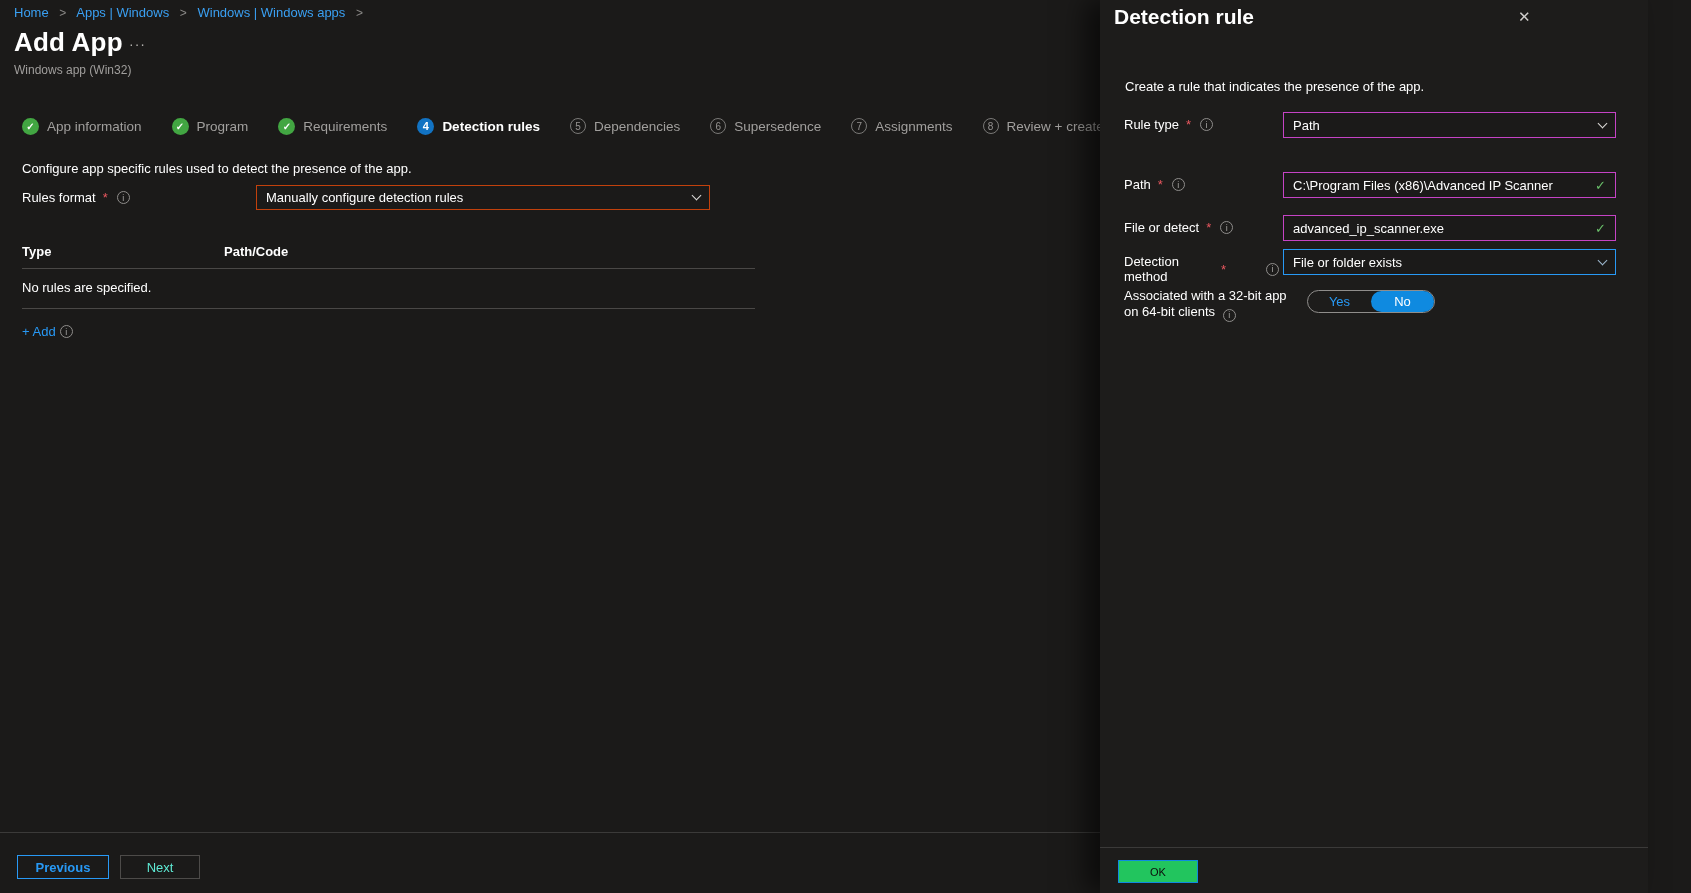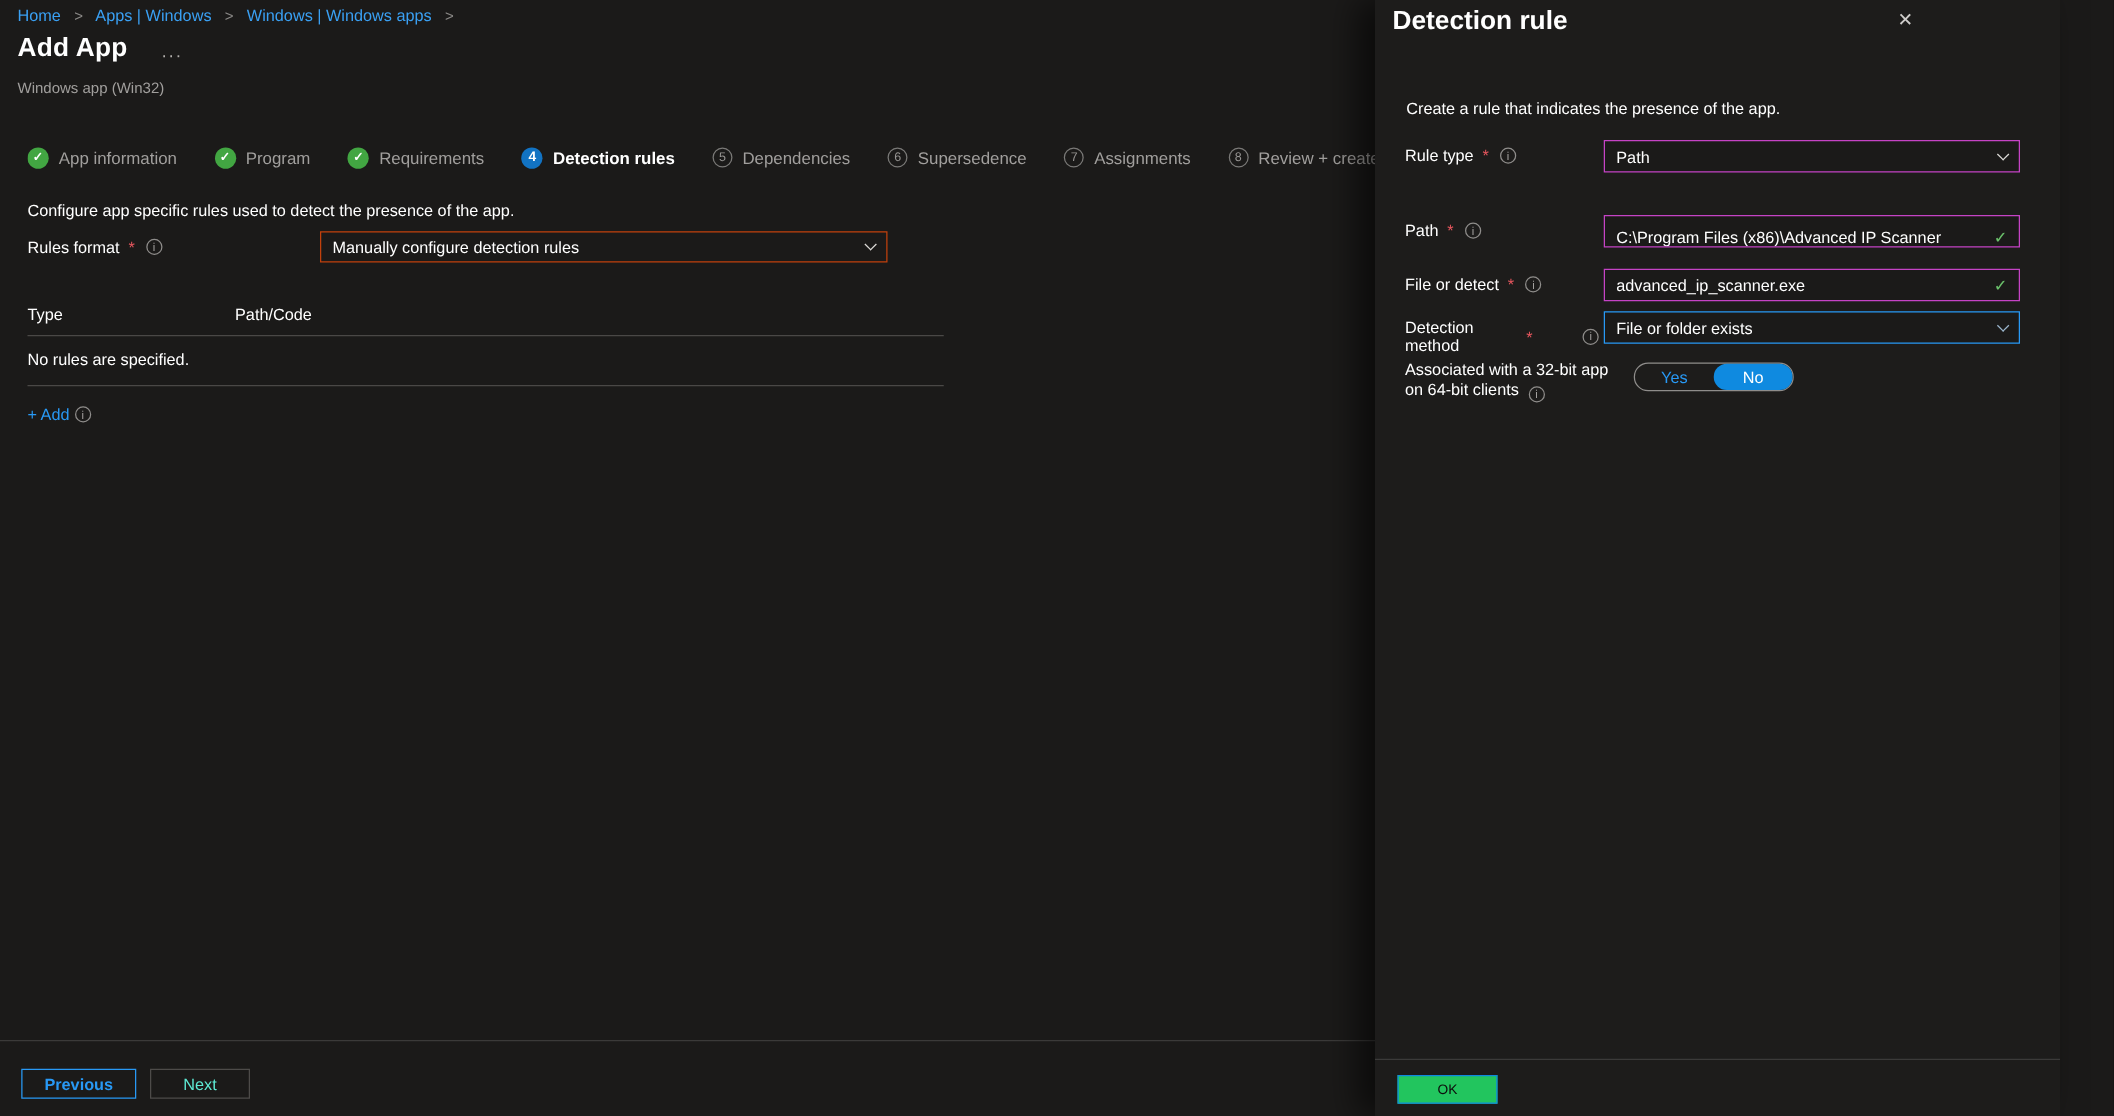--- a/index.html
+++ b/index.html
@@ -5,21 +5,21 @@
   * { box-sizing: border-box; }
   html,body { margin:0; padding:0; background:#141312; }
   body { font-family:"Liberation Sans", sans-serif; color:#ffffff; }
   .app { position:relative; width:1691px; height:893px; background:#1b1a19; overflow:hidden; }
 
   
   .breadcrumb { position:absolute; top:5px; left:14px; font-size:13px; white-space:nowrap; }
   .breadcrumb a { color:#3aa0f3; text-decoration:none; cursor:pointer; }
   .breadcrumb .sep { color:#8a8886; margin:0 7px; font-size:12px; }
 
-  .page-title { position:absolute; top:27px; left:14px; font-size:21px; font-weight:700; margin:0; letter-spacing:.2px; }
+  .page-title { position:absolute; top:27px; left:14px; font-size:26px; font-weight:700; margin:0; letter-spacing:.2px; }
   .more-btn { position:absolute; top:36px; left:129px; color:#b3b0ad; font-size:14px; letter-spacing:1px; cursor:pointer; }
   .page-subtitle { position:absolute; top:63px; left:14px; font-size:12px; color:#a19f9d; }
 
   .steps { position:absolute; top:112px; left:22px; width:1090px; display:flex; gap:30px; align-items:center; white-space:nowrap; overflow:hidden; height:28px; }
   .step { display:flex; align-items:center; gap:8px; font-size:13.5px; color:#a19f9d; cursor:pointer; }
   .badge { width:17px; height:17px; border-radius:50%; display:flex; align-items:center; justify-content:center; font-size:10px; flex:0 0 auto; }
   .step.complete .badge { background:#42a642; color:#fff; font-weight:700; }
   .step.active { color:#ffffff; font-weight:700; }
   .step.active .badge { background:#1273c3; color:#fff; font-size:11px; }
   .step.pending .badge { width:16px; height:16px; border:1px solid #7a7977; color:#969492; font-size:10px; }
@@ -32,21 +32,21 @@
   .req { color:#e9575f; margin-left:2px; }
   .info-icon { display:inline-flex; width:13px; height:13px; border:1px solid #8f8d8b; border-radius:50%; color:#a5a3a1; font-size:9px; align-items:center; justify-content:center; margin-left:4px; flex:0 0 auto; }
 
   .rules-format-label { top:190px; left:22px; }
   .dropdown, .textfield { display:flex; align-items:center; padding:0 9px; font-size:13px; background:#1b1a19; cursor:pointer; }
   .rules-format-dd { position:absolute; left:256px; top:185px; width:454px; height:25px; border:1px solid #c2410c; }
   .chevron { width:7px; height:7px; border-right:1.5px solid #dddbd8; border-bottom:1.5px solid #dddbd8; transform:rotate(45deg); margin-left:auto; margin-top:-4px; flex:0 0 auto; }
   .chevron.blue { border-color:#9db8cf; }
 
   .rules-table { position:absolute; left:22px; top:244px; width:733px; font-size:13px; }
-  .thead { display:flex; font-weight:400; padding-bottom:9px; border-bottom:1px solid #4a4846; }
+  .thead { display:flex; font-weight:700; padding-bottom:9px; border-bottom:1px solid #4a4846;gap:36px; }
   .thead .col1 { width:166px; }
   .trow { padding:11px 0 13px; border-bottom:1px solid #4a4846; }
 
   .add-row { position:absolute; left:22px; top:324px; font-size:13px; display:flex; align-items:center; }
   .add-link { color:#2899f5; text-decoration:none; cursor:pointer; }
 
   .main-footer-divider { position:absolute; top:832px; left:0; width:1106px; border-top:1px solid #3b3a39; }
   .btn { font-family:"Liberation Sans", sans-serif; font-size:13px; height:24px; background:transparent; cursor:pointer; }
   .btn-previous { position:absolute; left:17px; top:855px; width:92px; border:1px solid #2899f5; color:#2899f5; font-weight:700; }
   .btn-next { position:absolute; left:120px; top:855px; width:80px; border:1px solid #4d4b49; color:#5eead4; }
@@ -171,21 +171,21 @@
     <div class="p-field dirty" style="top:112px;">
       <span>Path</span>
       <span class="chevron"></span>
     </div>
 
     <label class="form-label p-label" style="top:177px;">
       <span>Path</span>
         <span class="req">*</span>
       <span class="info-icon">i</span>
     </label>
-    <div class="p-field dirty" style="top:172px;align-items:flex-end;">
+    <div class="p-field dirty" style="top:172px;">
       <input readonly="" value="C:\Program Files (x86)\Advanced IP Scanner" style="">
       <span class="field-check">✓</span>
     </div>
 
     <label class="form-label p-label" style="top:220px;">
       <span>File or detect</span>
         <span class="req">*</span>
       <span class="info-icon">i</span>
     </label>
     <div class="p-field dirty" style="top:215px;">

